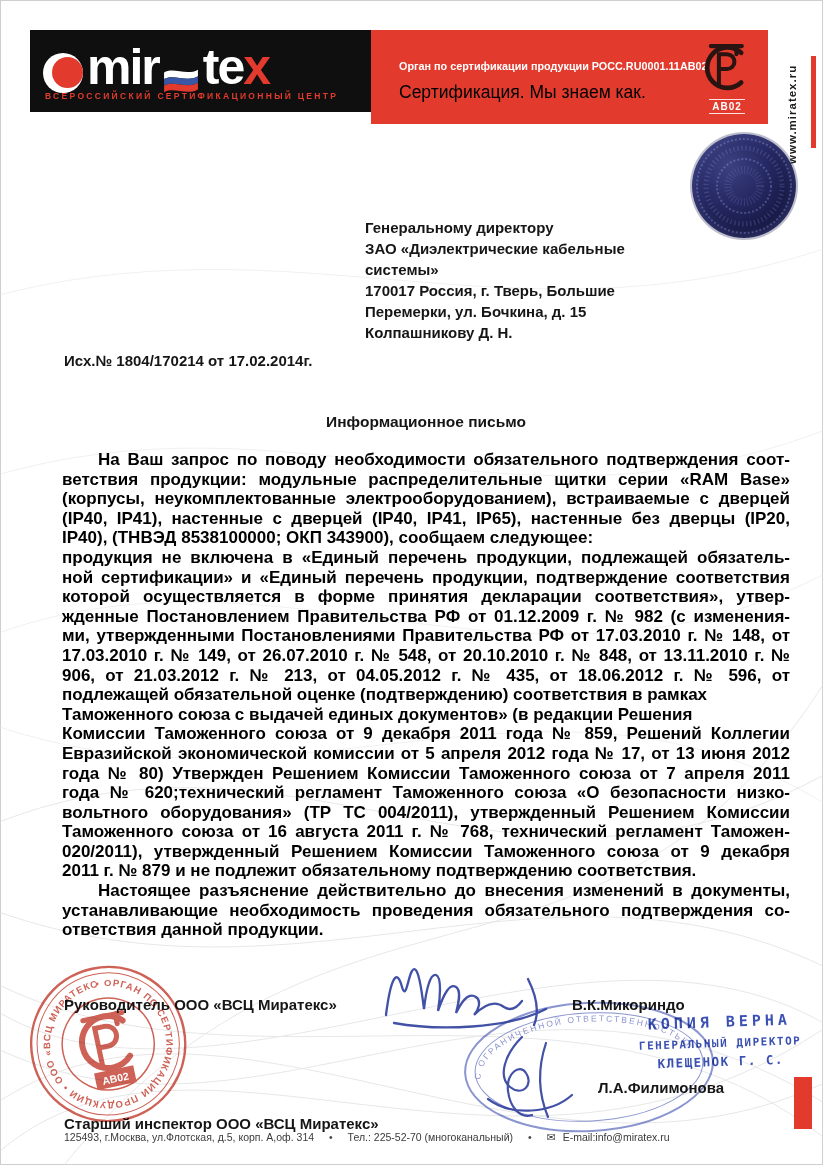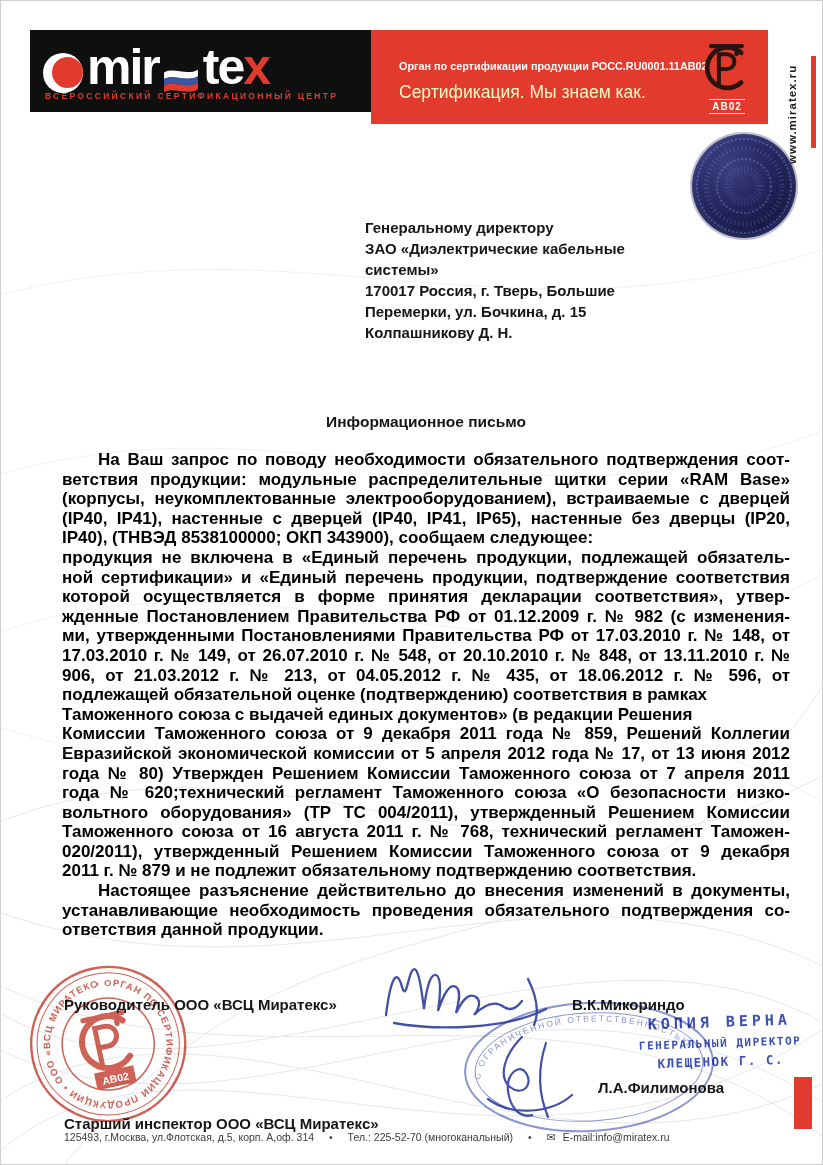--- a/index.html
+++ b/index.html
@@ -22,21 +22,21 @@
               background:#e23b2e; border-radius:50%; }
   .logo-line { position:absolute; left:57px; top:12px; display:flex; align-items:center;
                font-size:50px; font-weight:bold; letter-spacing:-2px; color:#ffffff; line-height:1; }
   .logo-line .flag { display:inline-block; width:42px; height:32px; margin:6px 1px 0 1px; }
   .logo-line .x-red { color:#e23b2e; }
   .tagline { position:absolute; left:15px; bottom:11px; color:#e23b2e; font-size:8.5px;
              font-weight:bold; letter-spacing:2.3px; white-space:nowrap; }
 
   .org-line { position:absolute; left:28px; top:30px; color:#ffffff; font-size:10.8px;
               font-weight:bold; white-space:nowrap; }
-  .slogan   { position:absolute; left:28px; top:52px; color:#fef9c3; font-size:17.5px; }
+  .slogan   { position:absolute; left:28px; top:52px; color:#000000; font-size:17.5px; }
   .rst-emblem { position:absolute; right:8px; top:8px; width:66px; text-align:center; }
   .rst-code { display:inline-block; margin-top:1px; color:#ffffff; font-size:10px; font-weight:bold;
               letter-spacing:1px; border-top:1px solid rgba(255,255,255,.85);
               border-bottom:1px solid rgba(255,255,255,.85); padding:1px 3px; }
 
   .website-vertical { position:absolute; left:786px; top:46px; height:118px; z-index:2;
       writing-mode:vertical-rl; transform:rotate(180deg); font-size:11.5px; color:#1c1c1c;
       letter-spacing:1px; font-weight:bold; }
   .red-strip-top { position:absolute; left:811px; top:56px; width:5px; height:92px;
       background:#e23b2e; z-index:2; }
@@ -165,20 +165,21 @@
 
   <div class="recipient">
       <div>Генеральному директору</div>
       <div>ЗАО «Диэлектрические кабельные</div>
       <div>системы»</div>
       <div>170017 Россия, г. Тверь, Большие</div>
       <div>Перемерки, ул. Бочкина, д. 15</div>
       <div>Колпашникову Д. Н.</div>
     </div>
 
+  <div class="reference">Исх.№ 1804/170214 от  17.02.2014г.</div>
 
   <div class="doc-title">Информационное письмо</div>
 
   <div class="body-text">
       <div class="bline indent">На Ваш запрос по поводу необходимости обязательного подтверждения соот-</div>
       <div class="bline">ветствия продукции: модульные распределительные щитки серии «RAM Base»</div>
       <div class="bline">(корпусы, неукомплектованные электрооборудованием), встраиваемые с дверцей</div>
       <div class="bline">(IP40, IP41), настенные с дверцей (IP40, IP41, IP65), настенные без дверцы (IP20,</div>
       <div class="bline ragged">IP40), (ТНВЭД 8538100000; ОКП 343900),  сообщаем следующее:</div>
       <div class="bline">продукция не включена в «Единый перечень продукции, подлежащей обязатель-</div>

